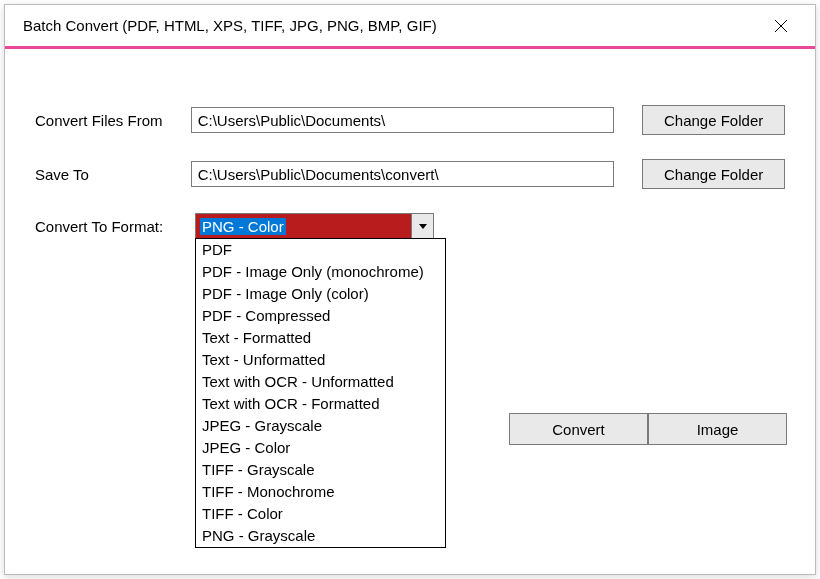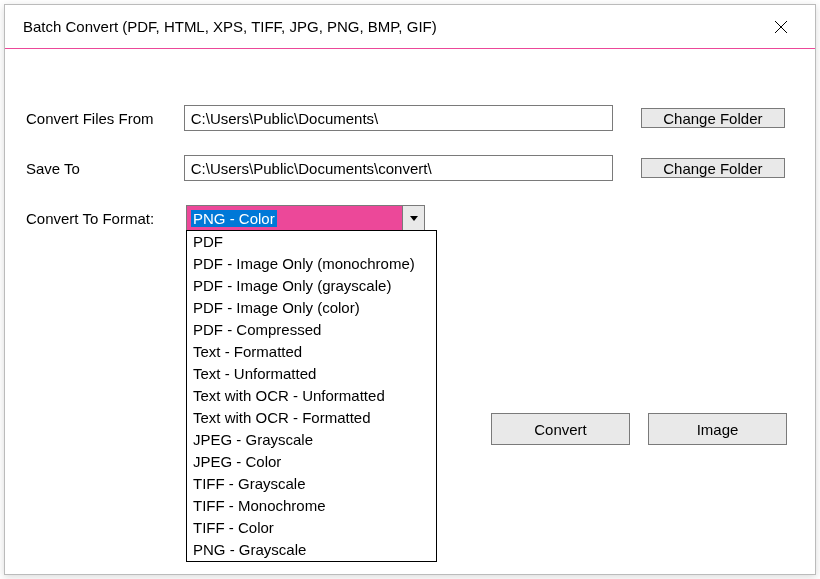--- a/index.html
+++ b/index.html
@@ -22,42 +22,42 @@
       display: flex;
       flex-direction: column;
       position: relative;
     }
     .titlebar {
       height: 44px;
       display: flex;
       align-items: center;
       justify-content: space-between;
       padding: 0 14px 0 18px;
-      border-bottom: 1px solid #ec4899;
+      border-bottom: 3px solid #ec4899;
     }
     .titlebar-title {
       font-size: 15px;
       color: #000;
     }
     .close-btn {
       width: 40px;
       height: 40px;
       display: flex;
       align-items: center;
       justify-content: center;
       cursor: pointer;
     }
     .close-btn svg {
       width: 14px;
       height: 14px;
       stroke: #000;
       stroke-width: 1;
     }
     .content {
-      padding: 56px 30px 20px 21px;
+      padding: 56px 30px 20px 30px;
       position: relative;
       flex: 1;
     }
     .row {
       display: flex;
       align-items: center;
       margin-bottom: 24px;
     }
     .row-label {
       width: 160px;
@@ -68,21 +68,21 @@
       width: 435px;
       height: 26px;
       border: 1px solid #7a7a7a;
       padding: 2px 6px;
       font-family: inherit;
       font-size: 15px;
       color: #000;
       outline: none;
     }
     .btn {
-      height: 20px;
+      height: 30px;
       border: 1px solid #7a7a7a;
       background: #e9e9e9;
       font-family: inherit;
       font-size: 15px;
       color: #000;
       cursor: pointer;
       padding: 0 12px;
       min-width: 130px;
       text-align: center;
     }
@@ -91,21 +91,21 @@
       width: 146px;
     }
     .combo-wrap {
       position: relative;
       display: inline-block;
     }
     .combo {
       width: 239px;
       height: 26px;
       border: 1px solid #7a7a7a;
-      background: #ec4899;
+      background: #b91c1c;
       display: flex;
       align-items: center;
       cursor: pointer;
       position: relative;
     }
     .combo-selected {
       flex: 1;
       height: 100%;
       display: flex;
       align-items: center;
@@ -144,21 +144,20 @@
       font-size: 15px;
       color: #000;
       cursor: pointer;
       line-height: 20px;
     }
     .bottom-buttons {
       position: absolute;
       right: 28px;
       top: 364px;
       display: flex;
-      gap: 18px;
     }
     .bottom-buttons .btn {
       width: 139px;
       height: 32px;
     }
   </style>
 </head>
 <body>
 
 <div class="window">
@@ -195,21 +194,20 @@
           </div>
           <div class="combo-arrow">
             <svg viewBox="0 0 8 5">
                 <polygon points="0,0 8,0 4,5" fill="#000"></polygon>
               </svg>
           </div>
         </div>
         <div class="dropdown" id="format-dropdown">
             <div class="dropdown-item">PDF</div>
             <div class="dropdown-item">PDF - Image Only (monochrome)</div>
-            <div class="dropdown-item">PDF - Image Only (grayscale)</div>
             <div class="dropdown-item">PDF - Image Only (color)</div>
             <div class="dropdown-item">PDF - Compressed</div>
             <div class="dropdown-item">Text - Formatted</div>
             <div class="dropdown-item">Text - Unformatted</div>
             <div class="dropdown-item">Text with OCR - Unformatted</div>
             <div class="dropdown-item">Text with OCR - Formatted</div>
             <div class="dropdown-item">JPEG - Grayscale</div>
             <div class="dropdown-item">JPEG - Color</div>
             <div class="dropdown-item">TIFF - Grayscale</div>
             <div class="dropdown-item">TIFF - Monochrome</div>

